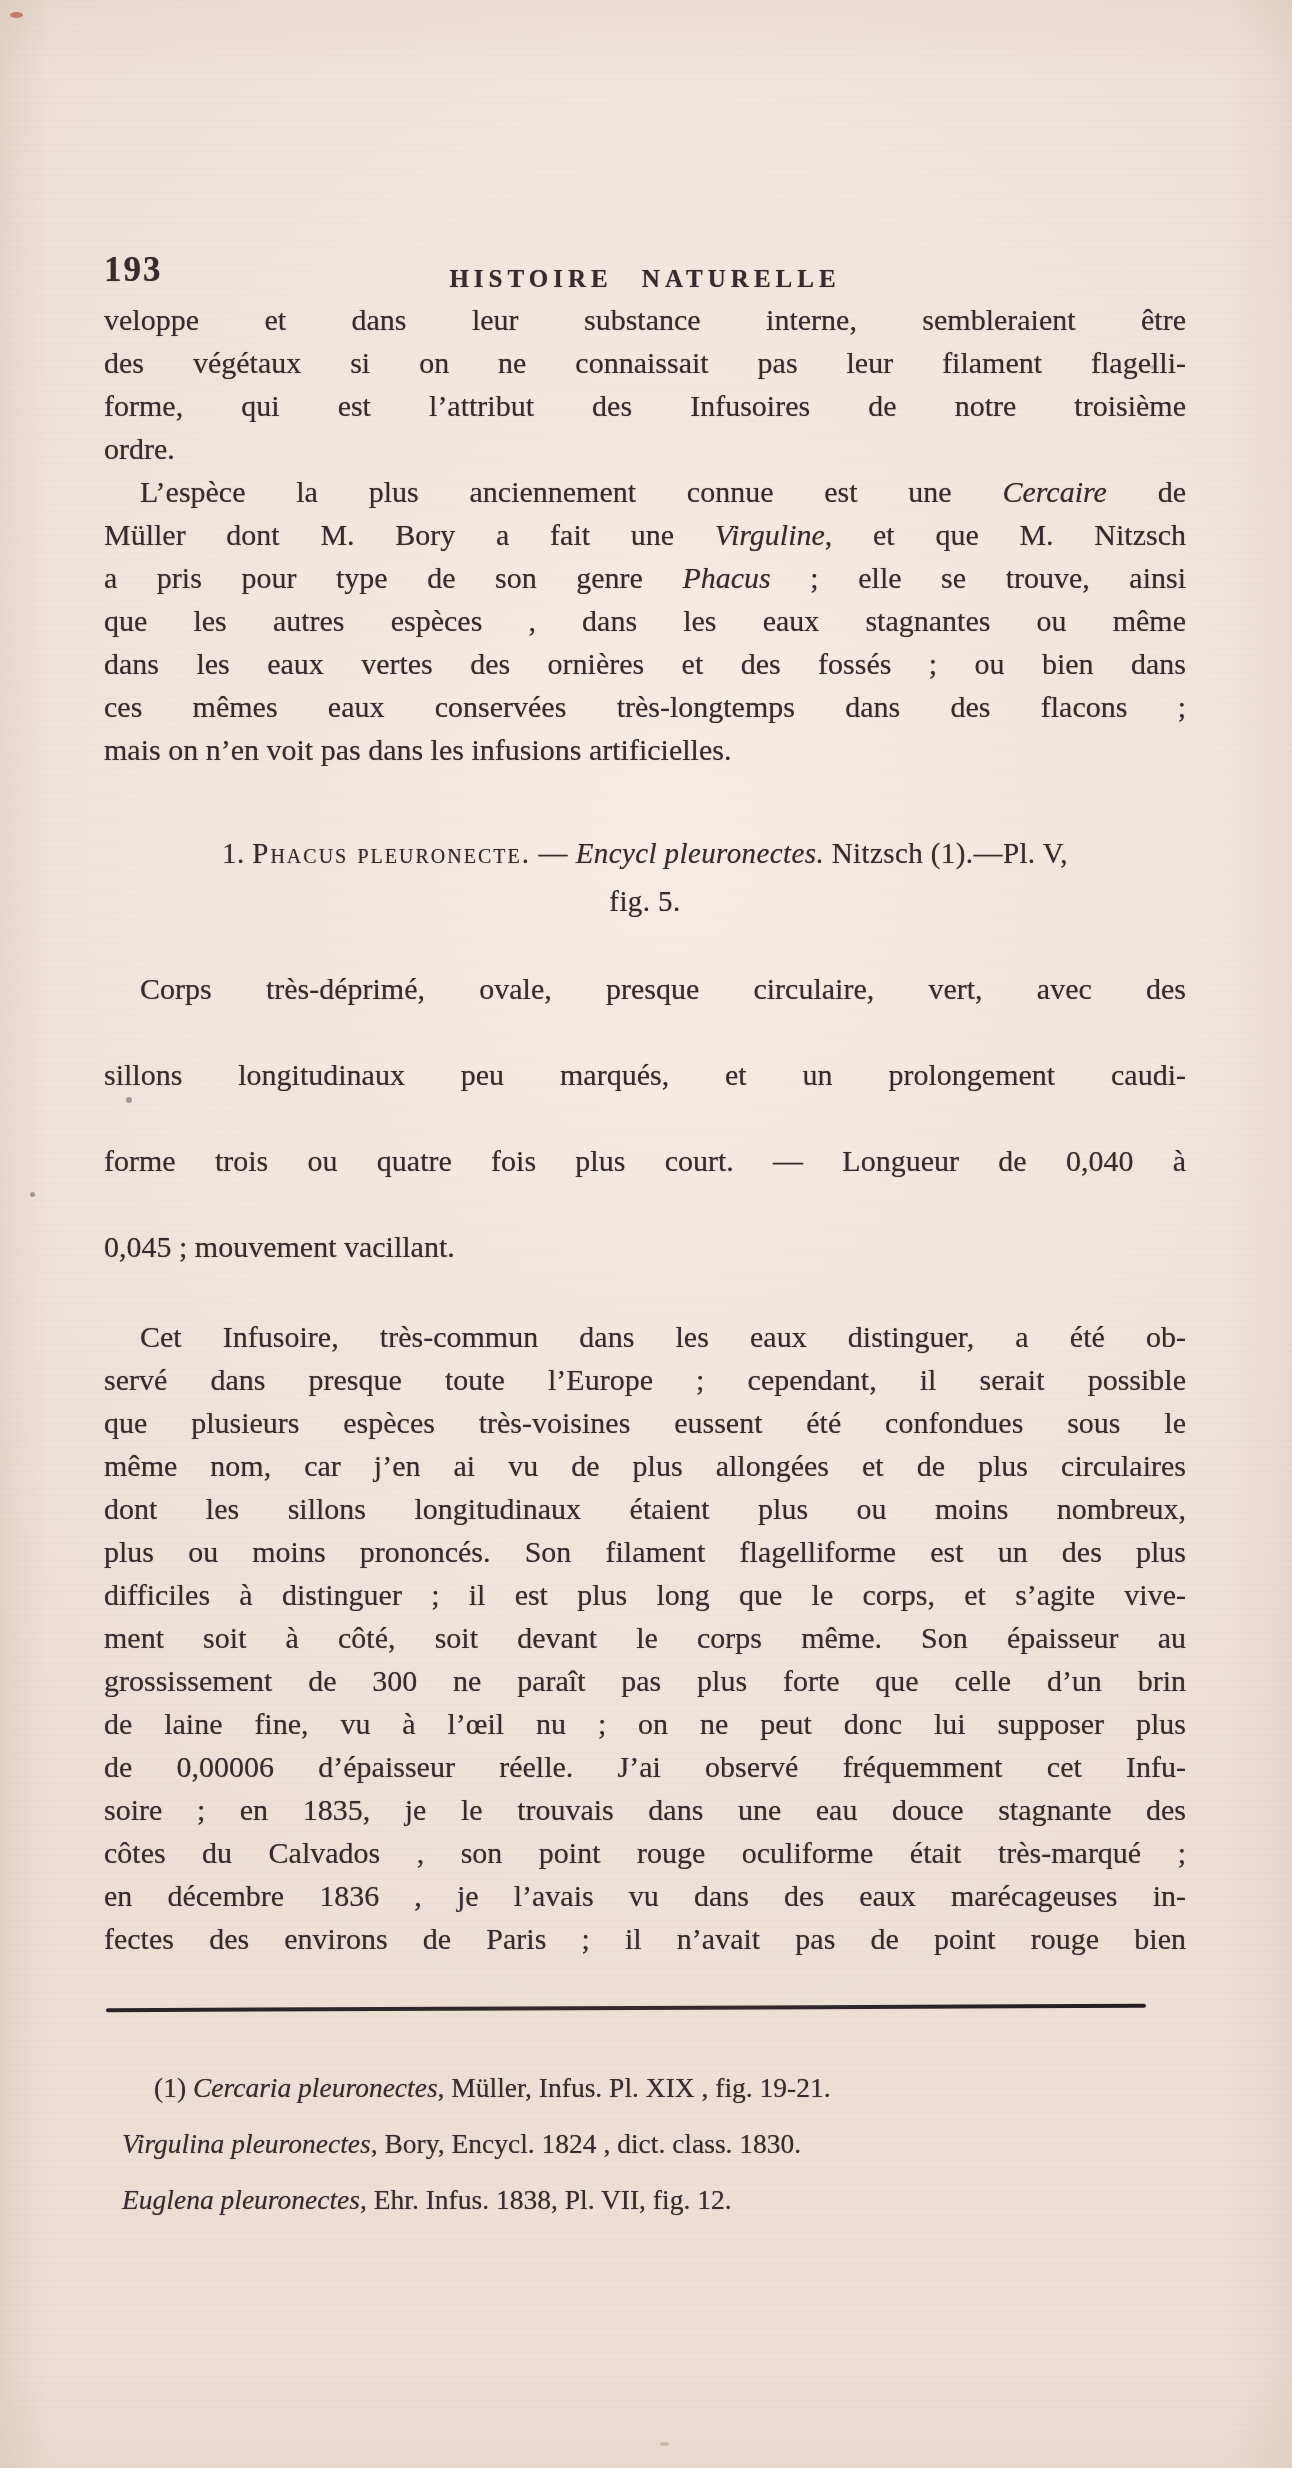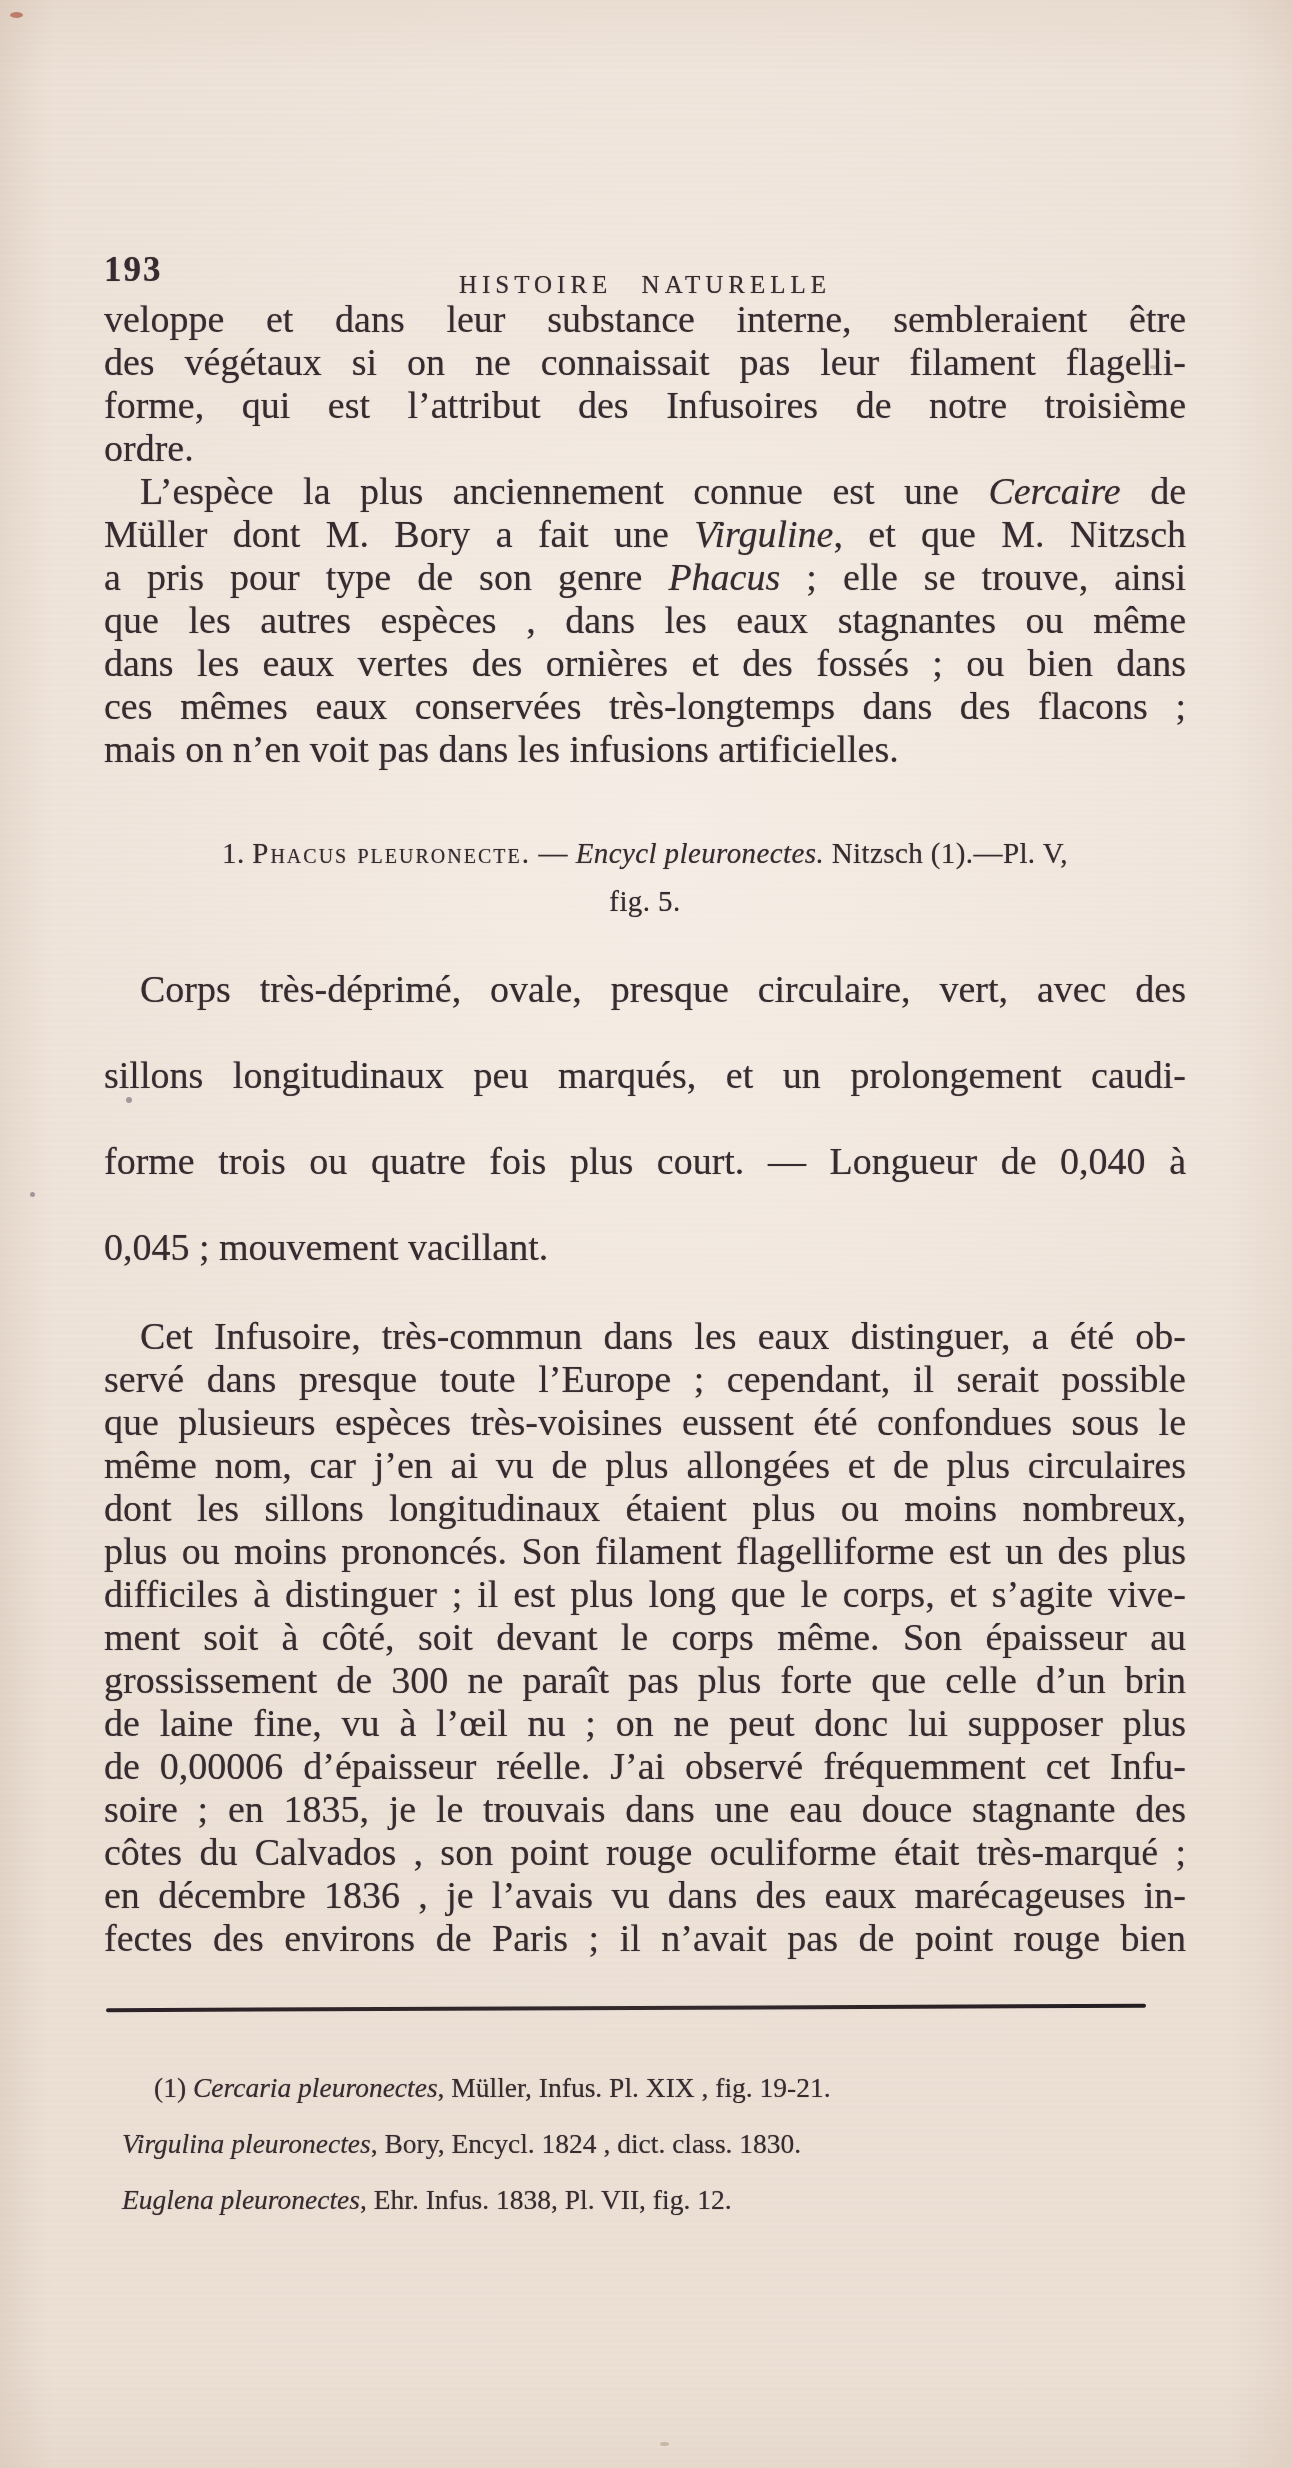--- a/index.html
+++ b/index.html
@@ -19,26 +19,26 @@
   }
   #content{
     position:absolute;left:104px;top:250px;width:1082px;
     color:#362b2f;
     text-shadow:0 0 1px rgba(54,43,47,0.55);
   }
   
   #page-header{position:relative;height:44px;margin-bottom:4px;}
   #page-number{position:absolute;left:0;top:0;font-size:35px;font-weight:700;letter-spacing:2px;}
   #running-title{
-    position:absolute;left:50%;top:21px;transform:translateX(-50%);
-    font-size:25px;font-weight:400;letter-spacing:5px;word-spacing:18px;white-space:nowrap;
+    position:absolute;left:50%;top:15px;transform:translateX(-50%);
+    font-size:25px;font-weight:700;letter-spacing:5px;word-spacing:18px;white-space:nowrap;
   }
   
   .block{margin:0;}
-  .line{font-size:38px;line-height:43px;white-space:normal;}
+  .line{font-size:30px;line-height:43px;white-space:normal;}
   .aj{text-align:justify;text-align-last:justify;text-justify:inter-word;}
   .al{text-align:left;text-align-last:left;}
   .c{text-align:center;text-align-last:center;}
   .fi{text-indent:36px;}
   .it{font-style:italic;}
   .sc{font-variant-caps:small-caps;letter-spacing:2px;}
   [data-name="paragraph-espece"]{margin-top:0;}
   [data-name="species-heading"]{margin-top:58px;}
   [data-name="species-heading"] .line{font-size:29px;line-height:48px;letter-spacing:0.4px;}
   [data-name="paragraph-description"]{margin-top:28px;}

